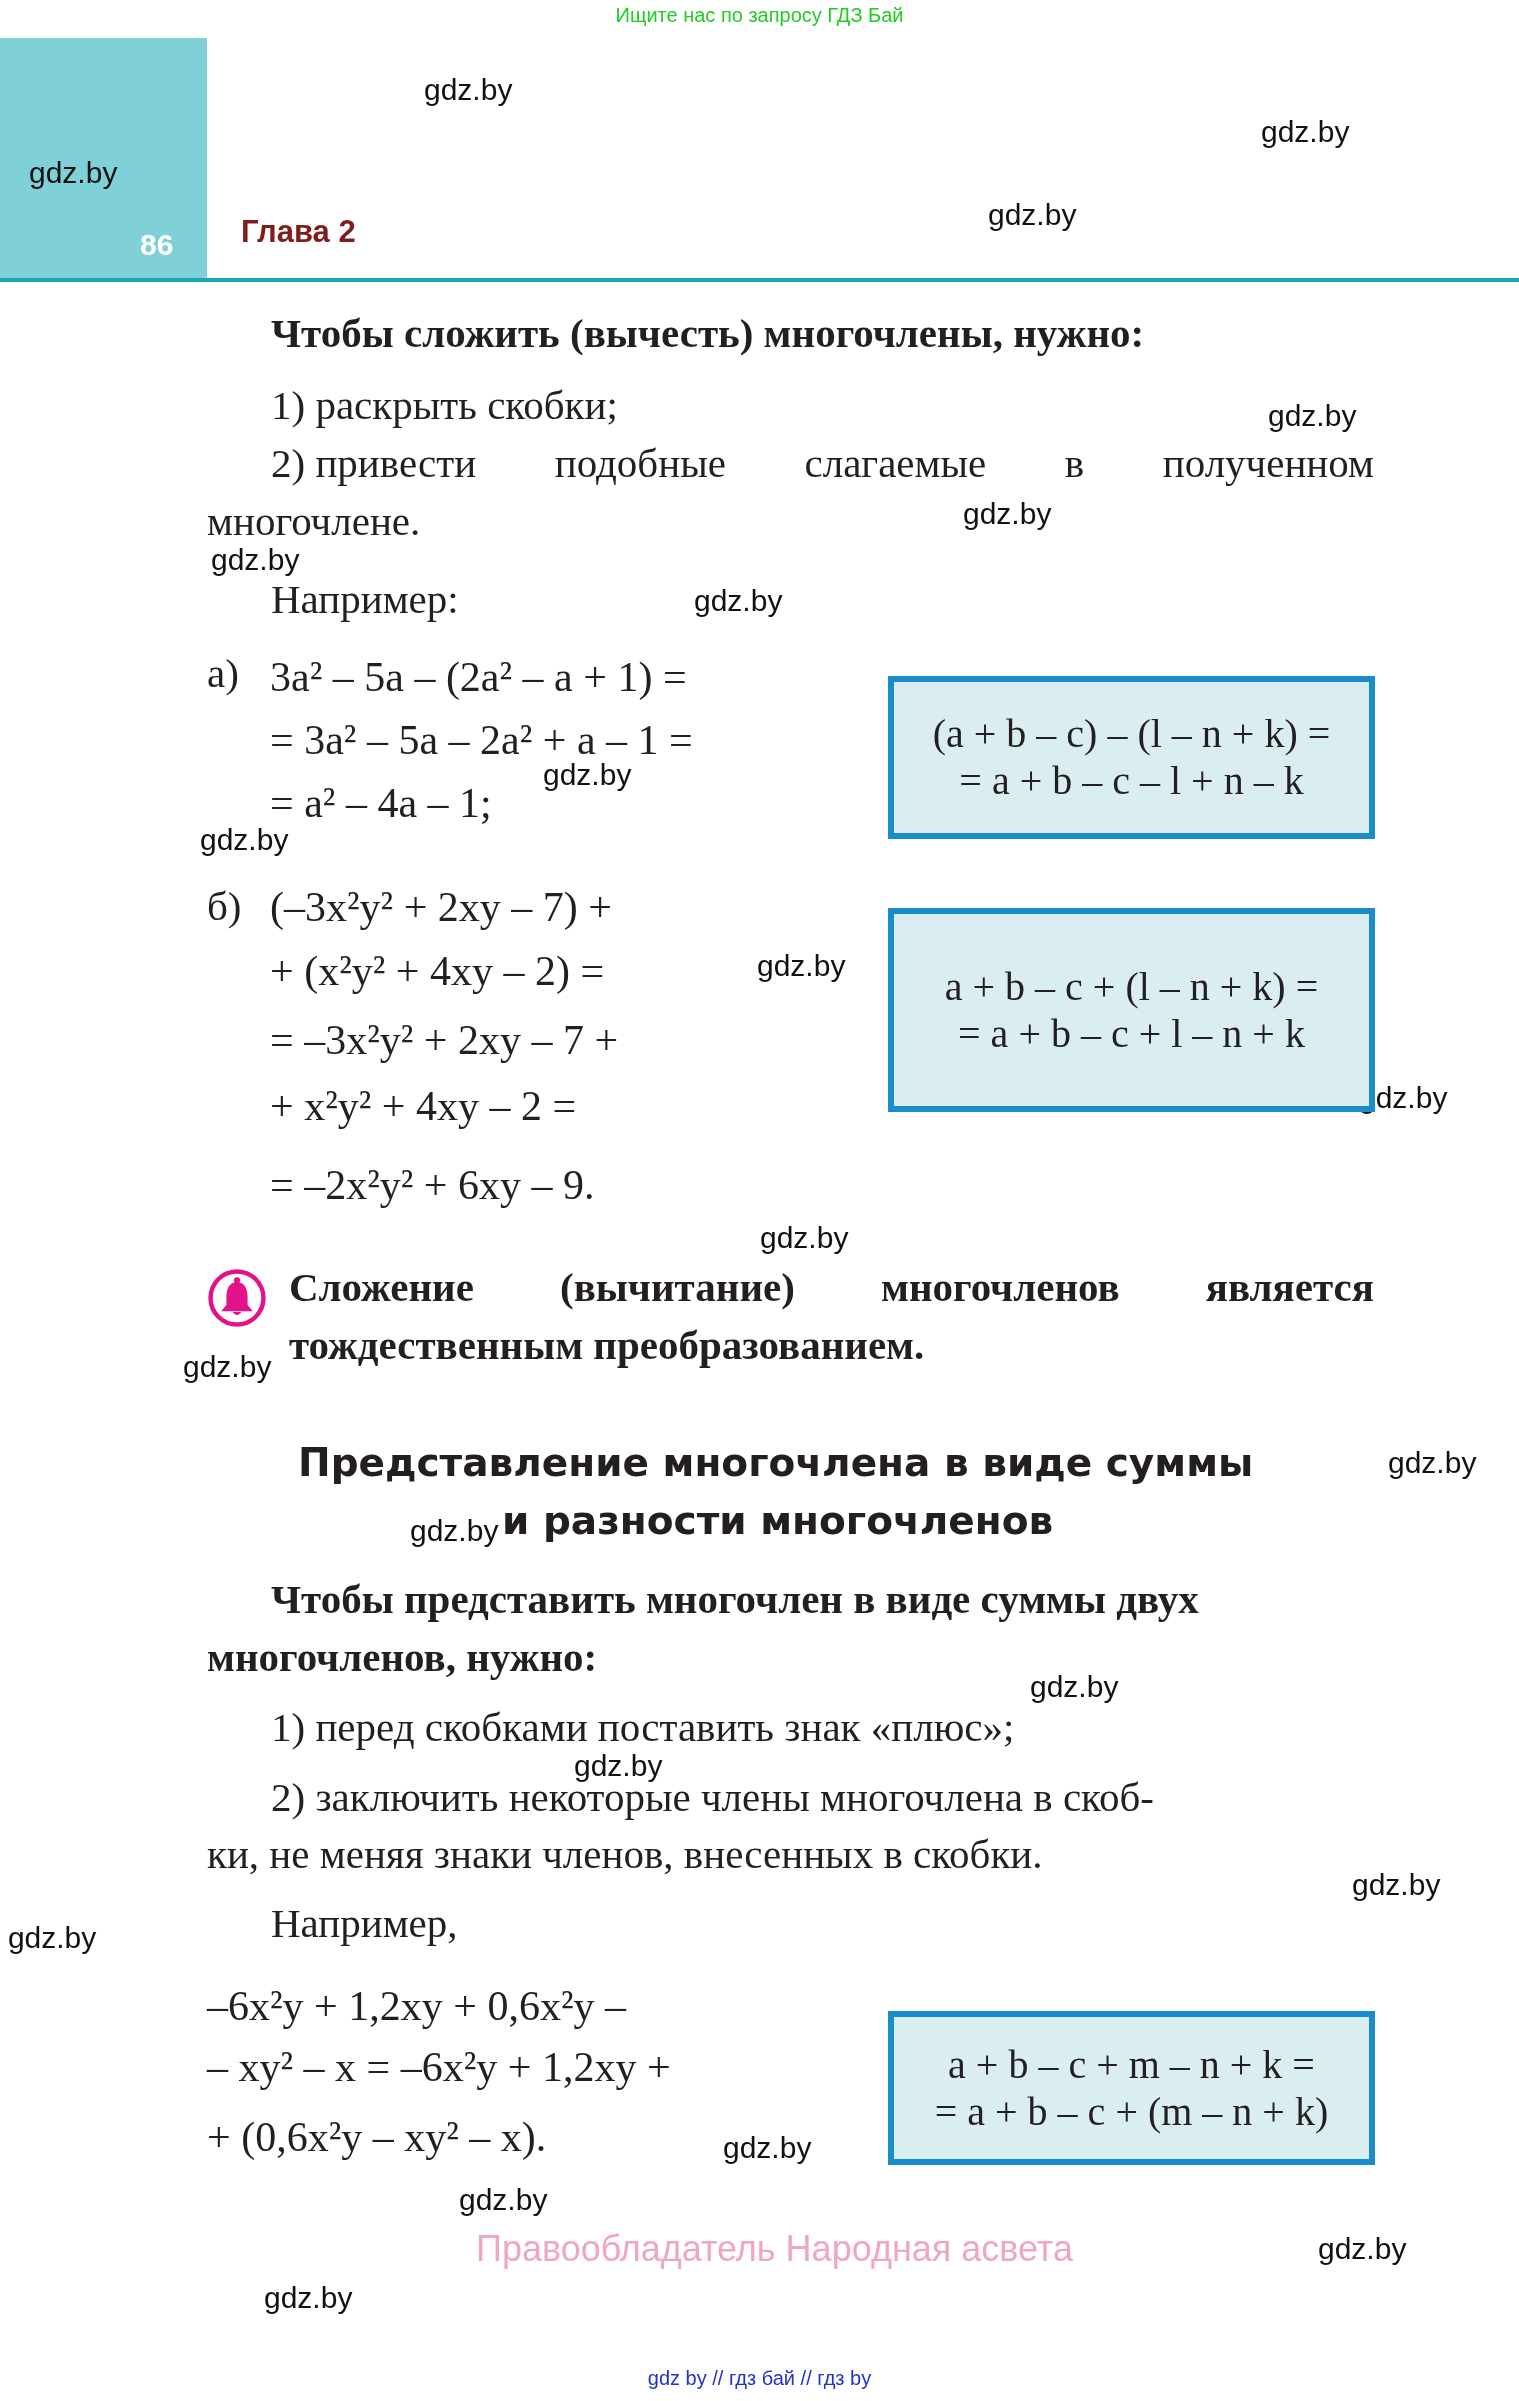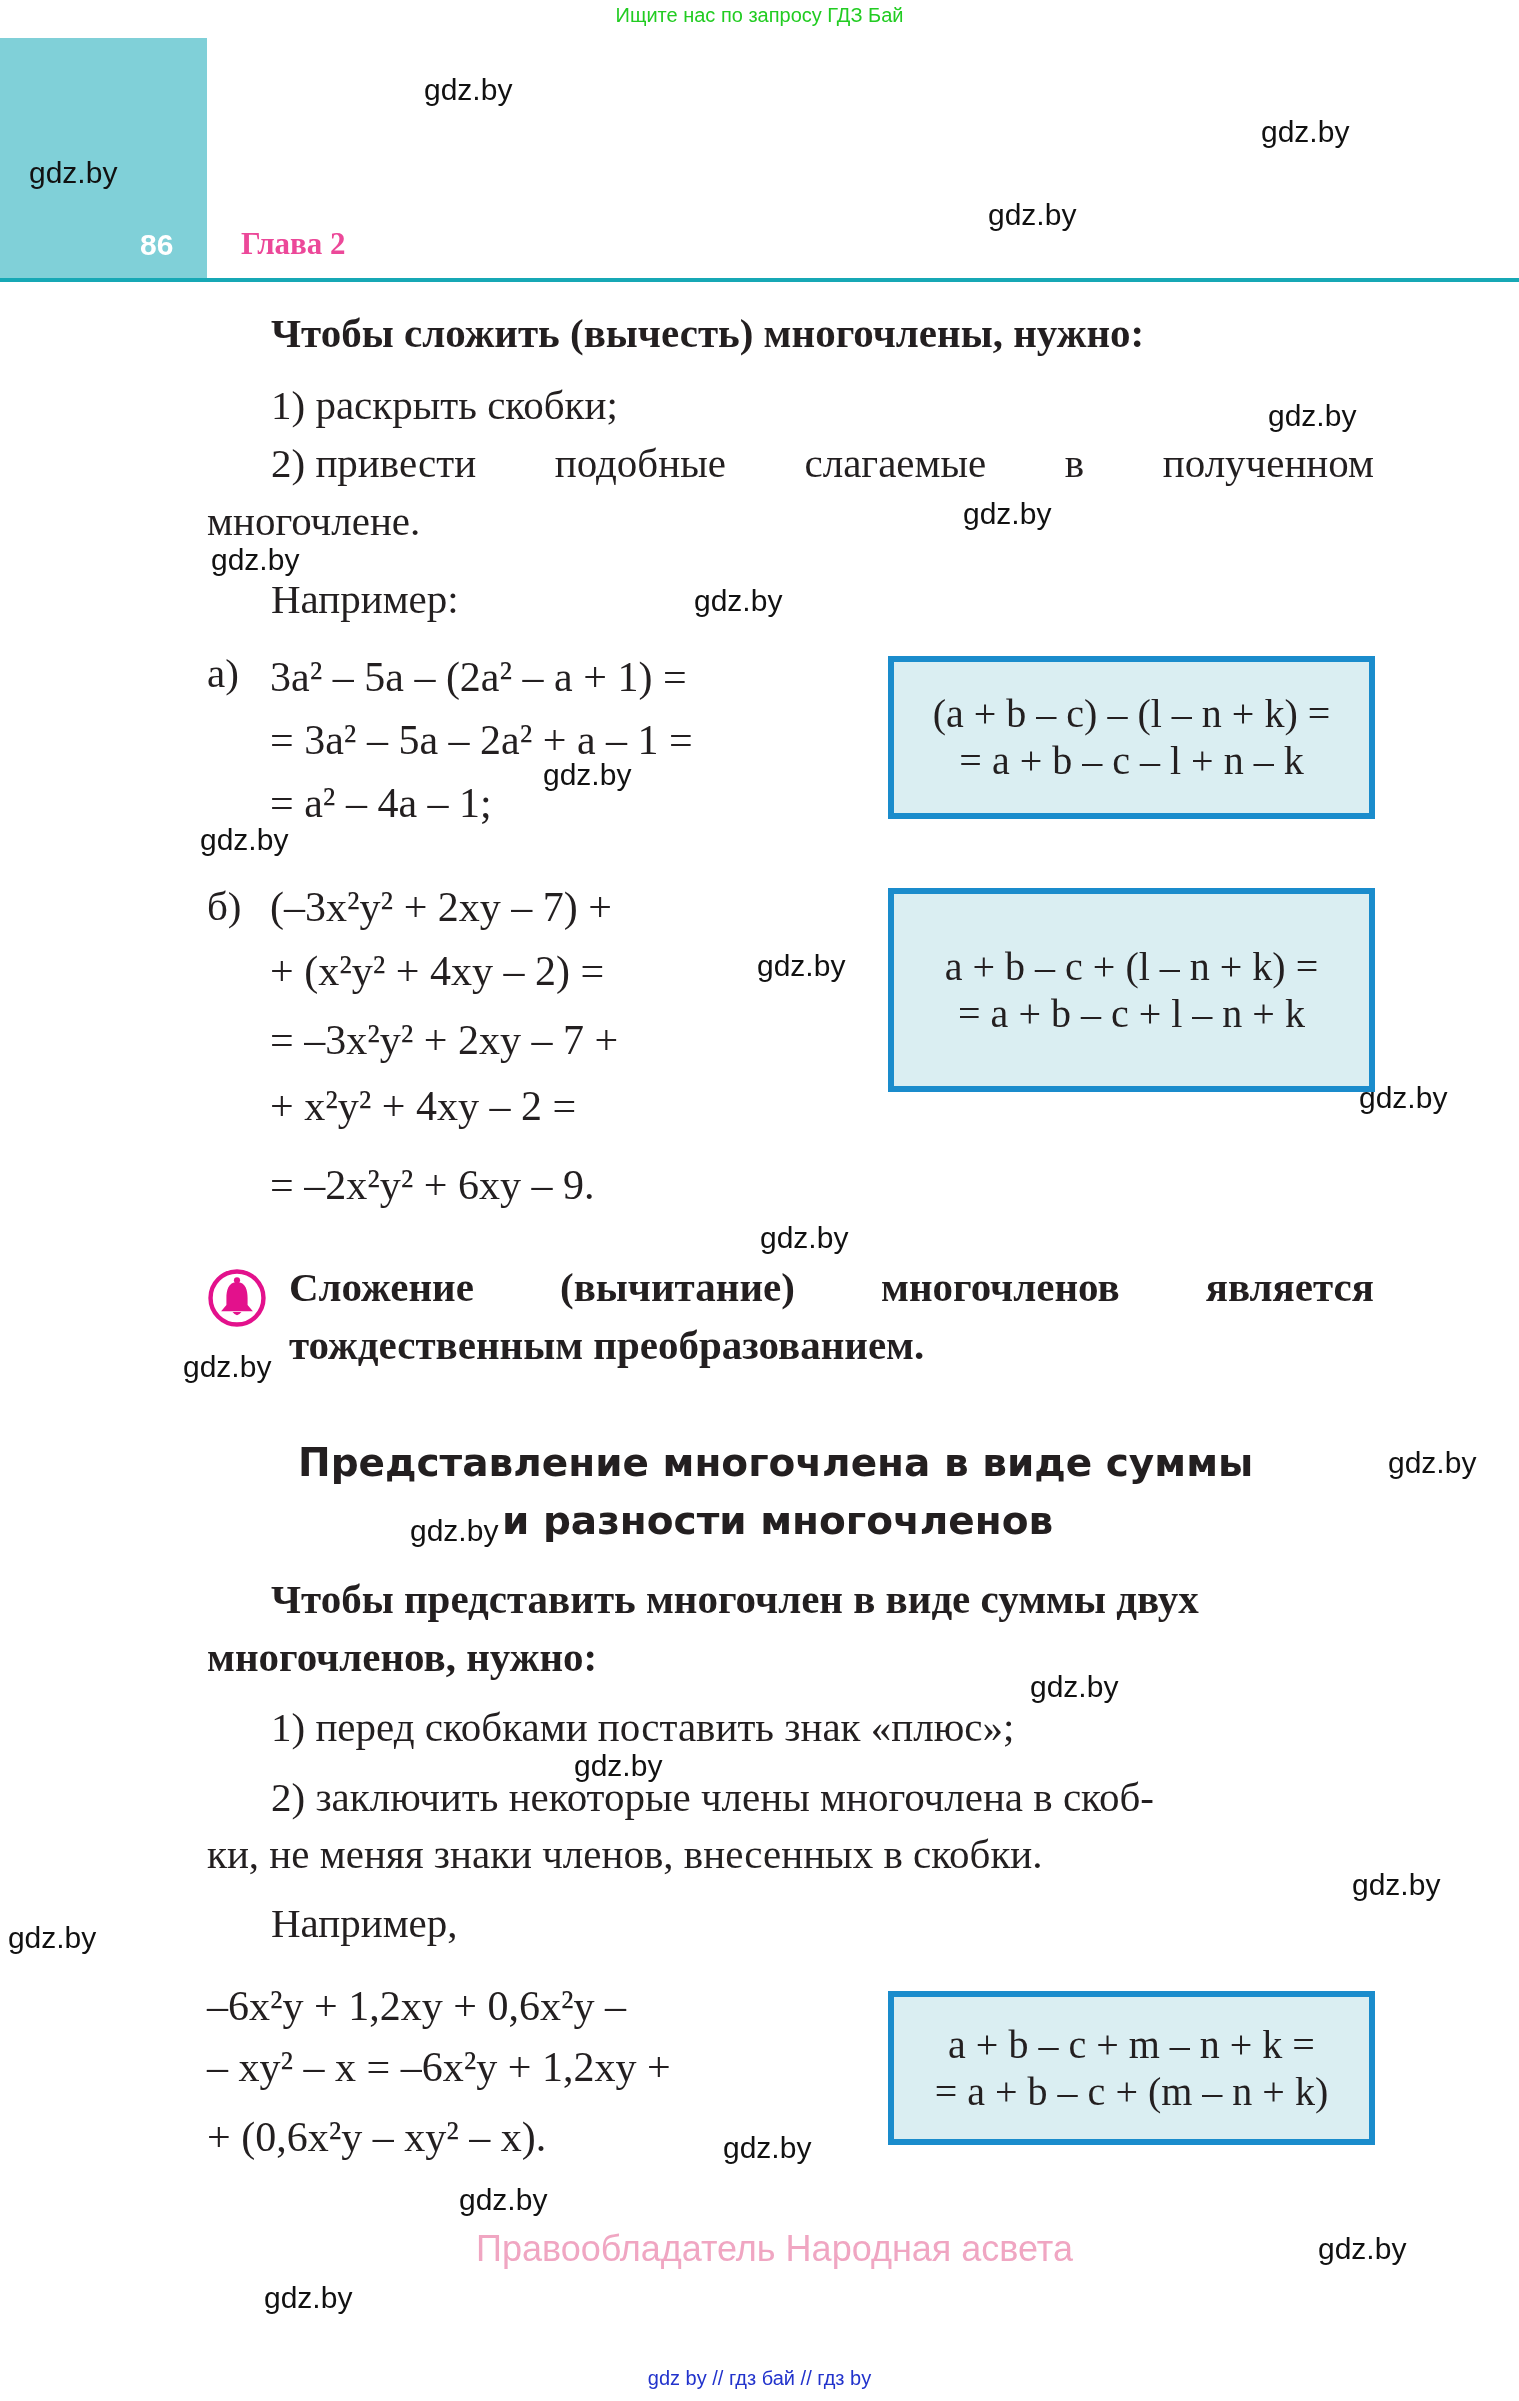--- a/index.html
+++ b/index.html
@@ -2,27 +2,27 @@
 <html style="font-size:14px"><head>
 <meta charset="utf-8">
 <style>
   html, body { margin:0; padding:0; background:#ffffff; }
   body { width:1519px; height:2401px; position:relative; overflow:hidden; font-family:"DejaVu Serif", serif; color:#231f20; }
   .abs { position:absolute; }
   .top-banner { left:0; width:1519px; top:3.5px; text-align:center; font-family:"Liberation Sans", sans-serif; font-size:20px; color:#22cc22; }
   .teal-block { left:0; top:38px; width:207px; height:243px; background:#80d0d8; }
   .header-line { left:0; top:278px; width:1519px; height:4.4px; background:#17a8b5; }
   .page-num { left:140px; top:228px; font-family:"Liberation Sans", sans-serif; font-weight:bold; font-size:30px; color:#ffffff; }
-  .chapter { left:241px; top:226px; font-family:Liberation Serif, serif; font-weight:bold; font-size:31px; color:#ec4899; }
+  .chapter { left:241px; top:214px; font-family:Liberation Sans, sans-serif; font-weight:bold; font-size:31px; color:#7f1d1d; }
   .wm { font-family:"Liberation Sans", sans-serif; font-size:30px; color:#111; }
   .body-text { font-family:"Liberation Serif", serif; font-size:41px; color:#231f20; line-height:1; white-space:nowrap; }
   .bold { font-weight:bold; }
   .justify-line { display:flex; justify-content:space-between; }
   .math { font-family:"Liberation Serif", serif; font-size:42px; color:#231f20; white-space:nowrap; line-height:1; }
-  .rule-box { background:#daeef2; border:6.1px solid #1a8ccc; box-sizing:border-box; display:flex; flex-direction:column; justify-content:center; align-items:center; }
+  .rule-box { background:#daeef2; border:6.1px solid #1a8ccc; box-sizing:border-box; display:flex; flex-direction:column; justify-content:center; align-items:center;margin-top:20px; }
   .rule-box .math { font-size:40px; margin:3.5px 0; }
   .bell { left:207px; top:1268px; width:60px; height:60px; }
   .sect-title { font-family:"DejaVu Sans", sans-serif; font-weight:bold; font-size:39px; color:#231f20; white-space:nowrap; }
   .copyright { left:15px; width:1519px; top:2228px; text-align:center; font-family:"Liberation Sans", sans-serif; font-size:36px; color:#f0a6c2; }
   .footer-links { left:0; width:1519px; top:2367px; text-align:center; font-family:"Liberation Sans", sans-serif; font-size:20px; color:#2233cc; }
 </style>
 </head>
 <body>
 
 <div class="abs top-banner">Ищите нас по запросу ГДЗ Бай</div>

